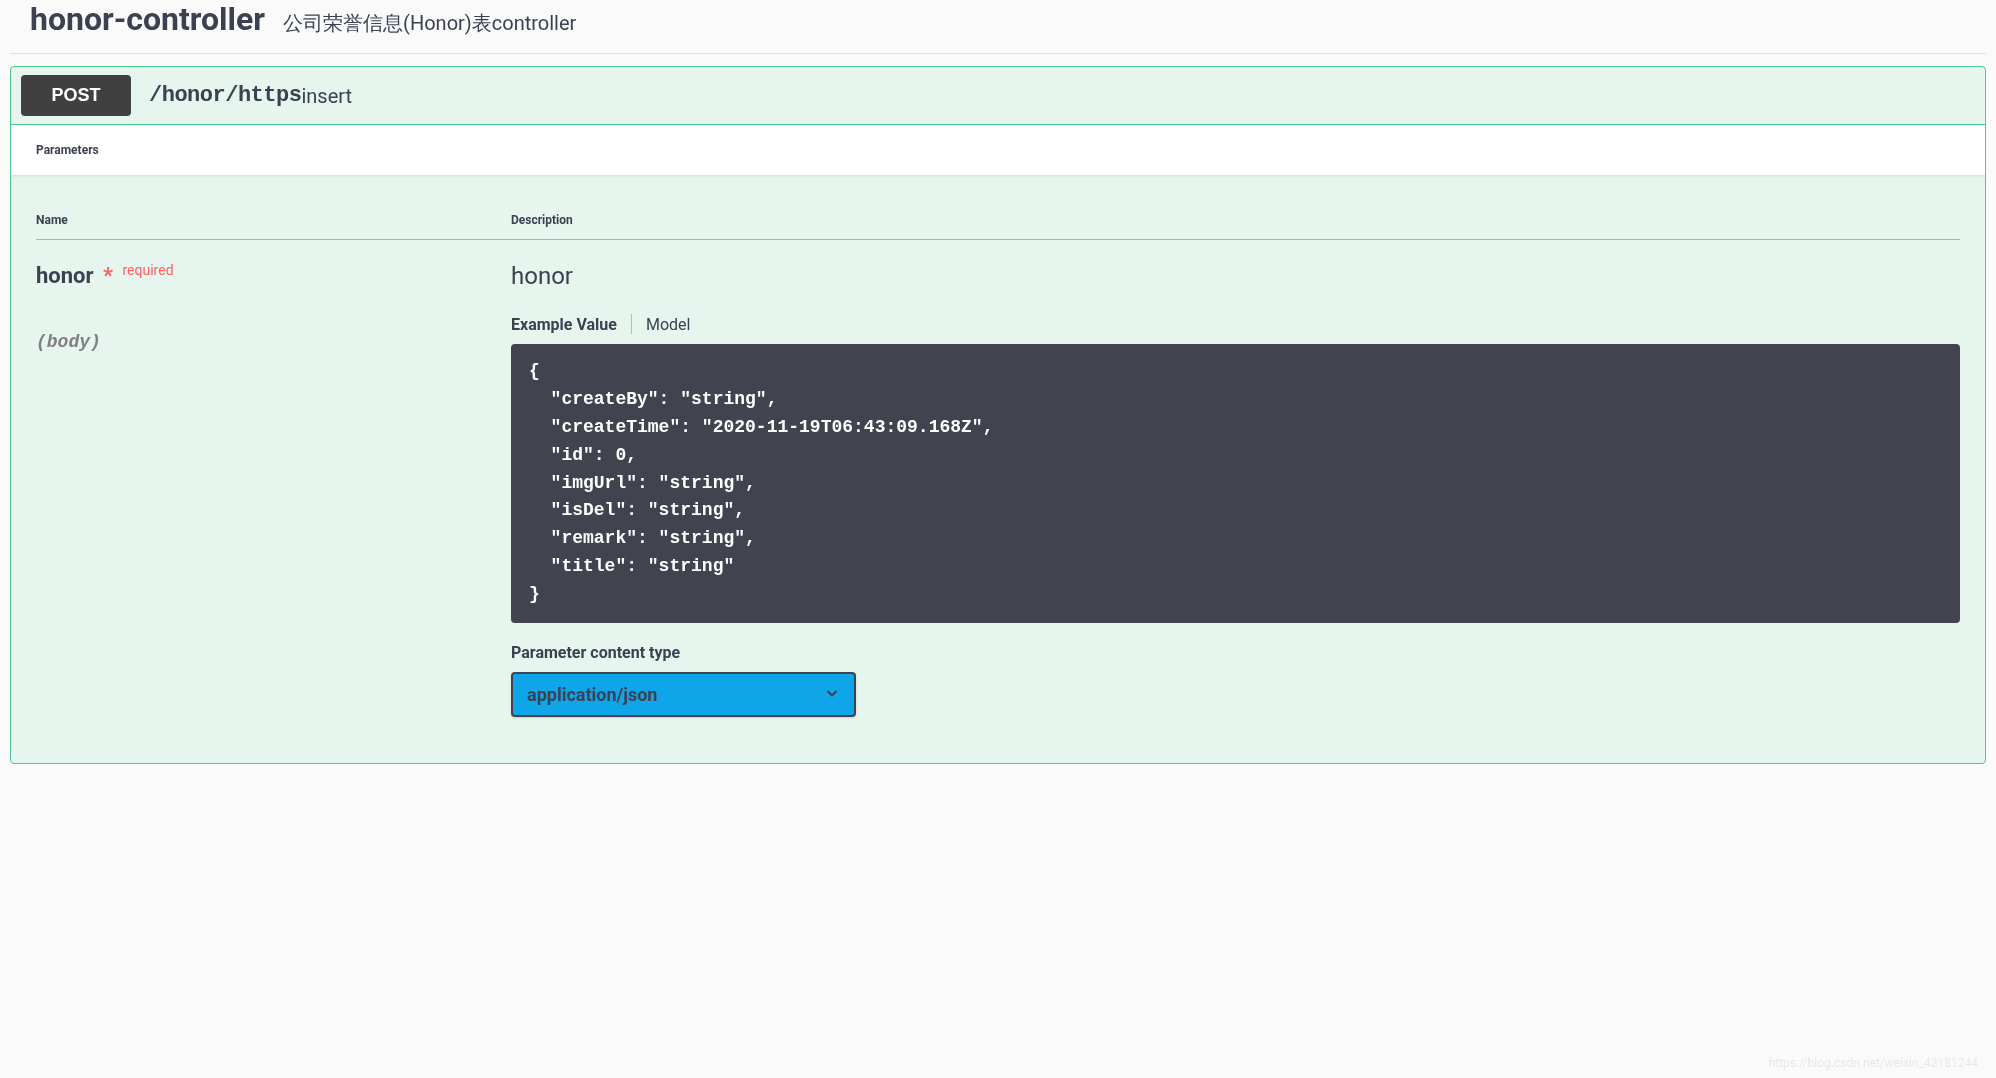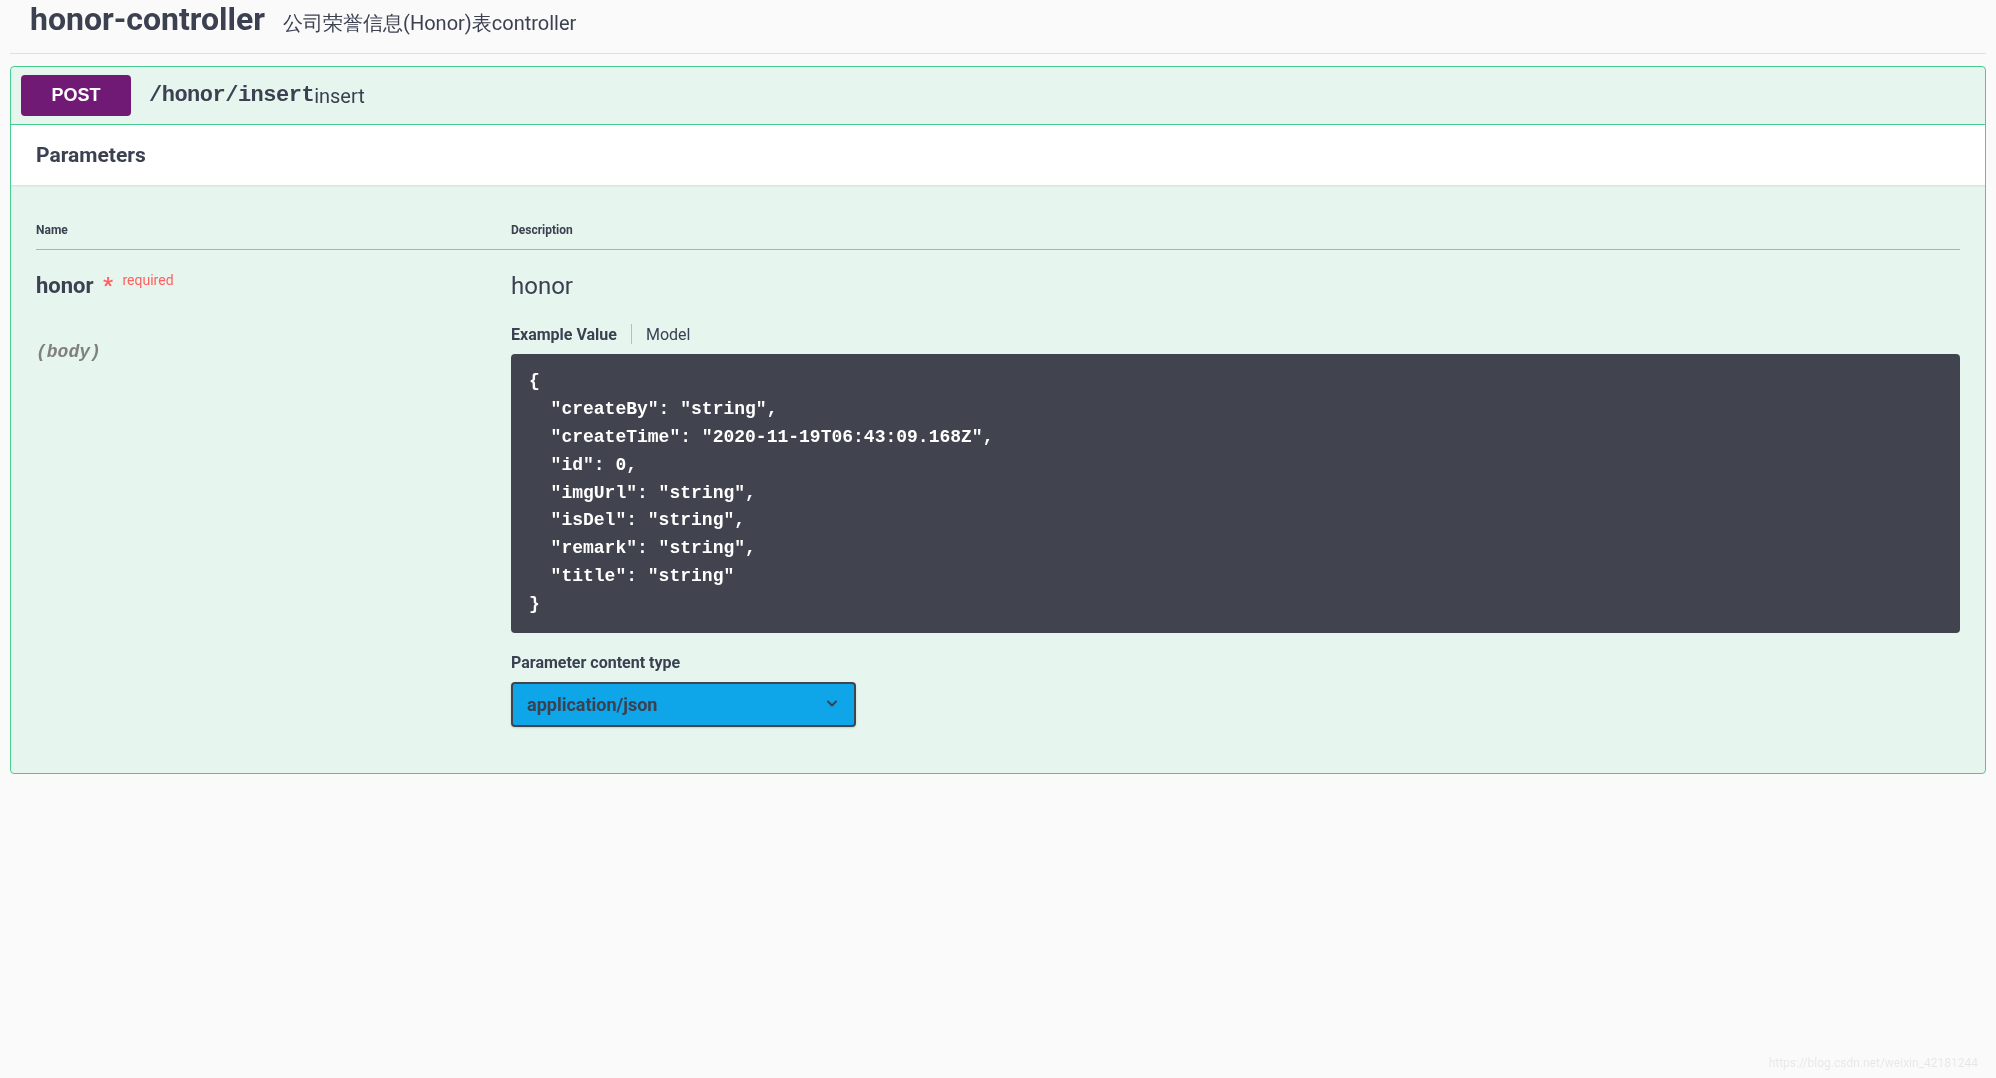--- a/index.html
+++ b/index.html
@@ -36,21 +36,21 @@
       overflow: hidden;
     }
     .opblock-summary {
       display: flex;
       align-items: center;
       padding: 8px 10px;
       border-bottom: 1px solid #49cc90;
       cursor: pointer;
     }
     .opblock-method {
-      background: #701a75;
+      background: #404040;
       color: #fff;
       font-weight: 700;
       font-size: 18px;
       padding: 10px 0;
       width: 110px;
       text-align: center;
       border-radius: 4px;
       font-family: sans-serif;
     }
     .opblock-path {
@@ -65,21 +65,21 @@
       font-size: 20px;
       color: #3b4151;
       font-weight: 400;
     }
     .opblock-section-header {
       background: #fff;
       padding: 18px 25px;
       box-shadow: 0 1px 2px rgba(0,0,0,.1);
     }
     .opblock-section-header h4 {
-      font-size: 21px;
+      font-size: 12px;
       font-weight: 700;
       color: #3b4151;
     }
     .opblock-body {
       padding: 20px 25px 30px;
     }
     .param-table {
       width: 100%;
       border-collapse: collapse;
     }
@@ -202,21 +202,21 @@
 <body>
 
 <div class="tag-header">
   <span class="tag-name">honor-controller</span>
   <span class="tag-desc">公司荣誉信息(Honor)表controller</span>
 </div>
 
 <div class="opblock">
   <div class="opblock-summary">
     <span class="opblock-method">POST</span>
-    <span class="opblock-path">/honor/insert</span>
+    <span class="opblock-path">/honor/https</span>
     <span class="opblock-desc">insert</span>
   </div>
 
   <div class="opblock-section-header">
     <h4>Parameters</h4>
   </div>
 
   <div class="opblock-body">
     <table class="param-table">
       <thead>

